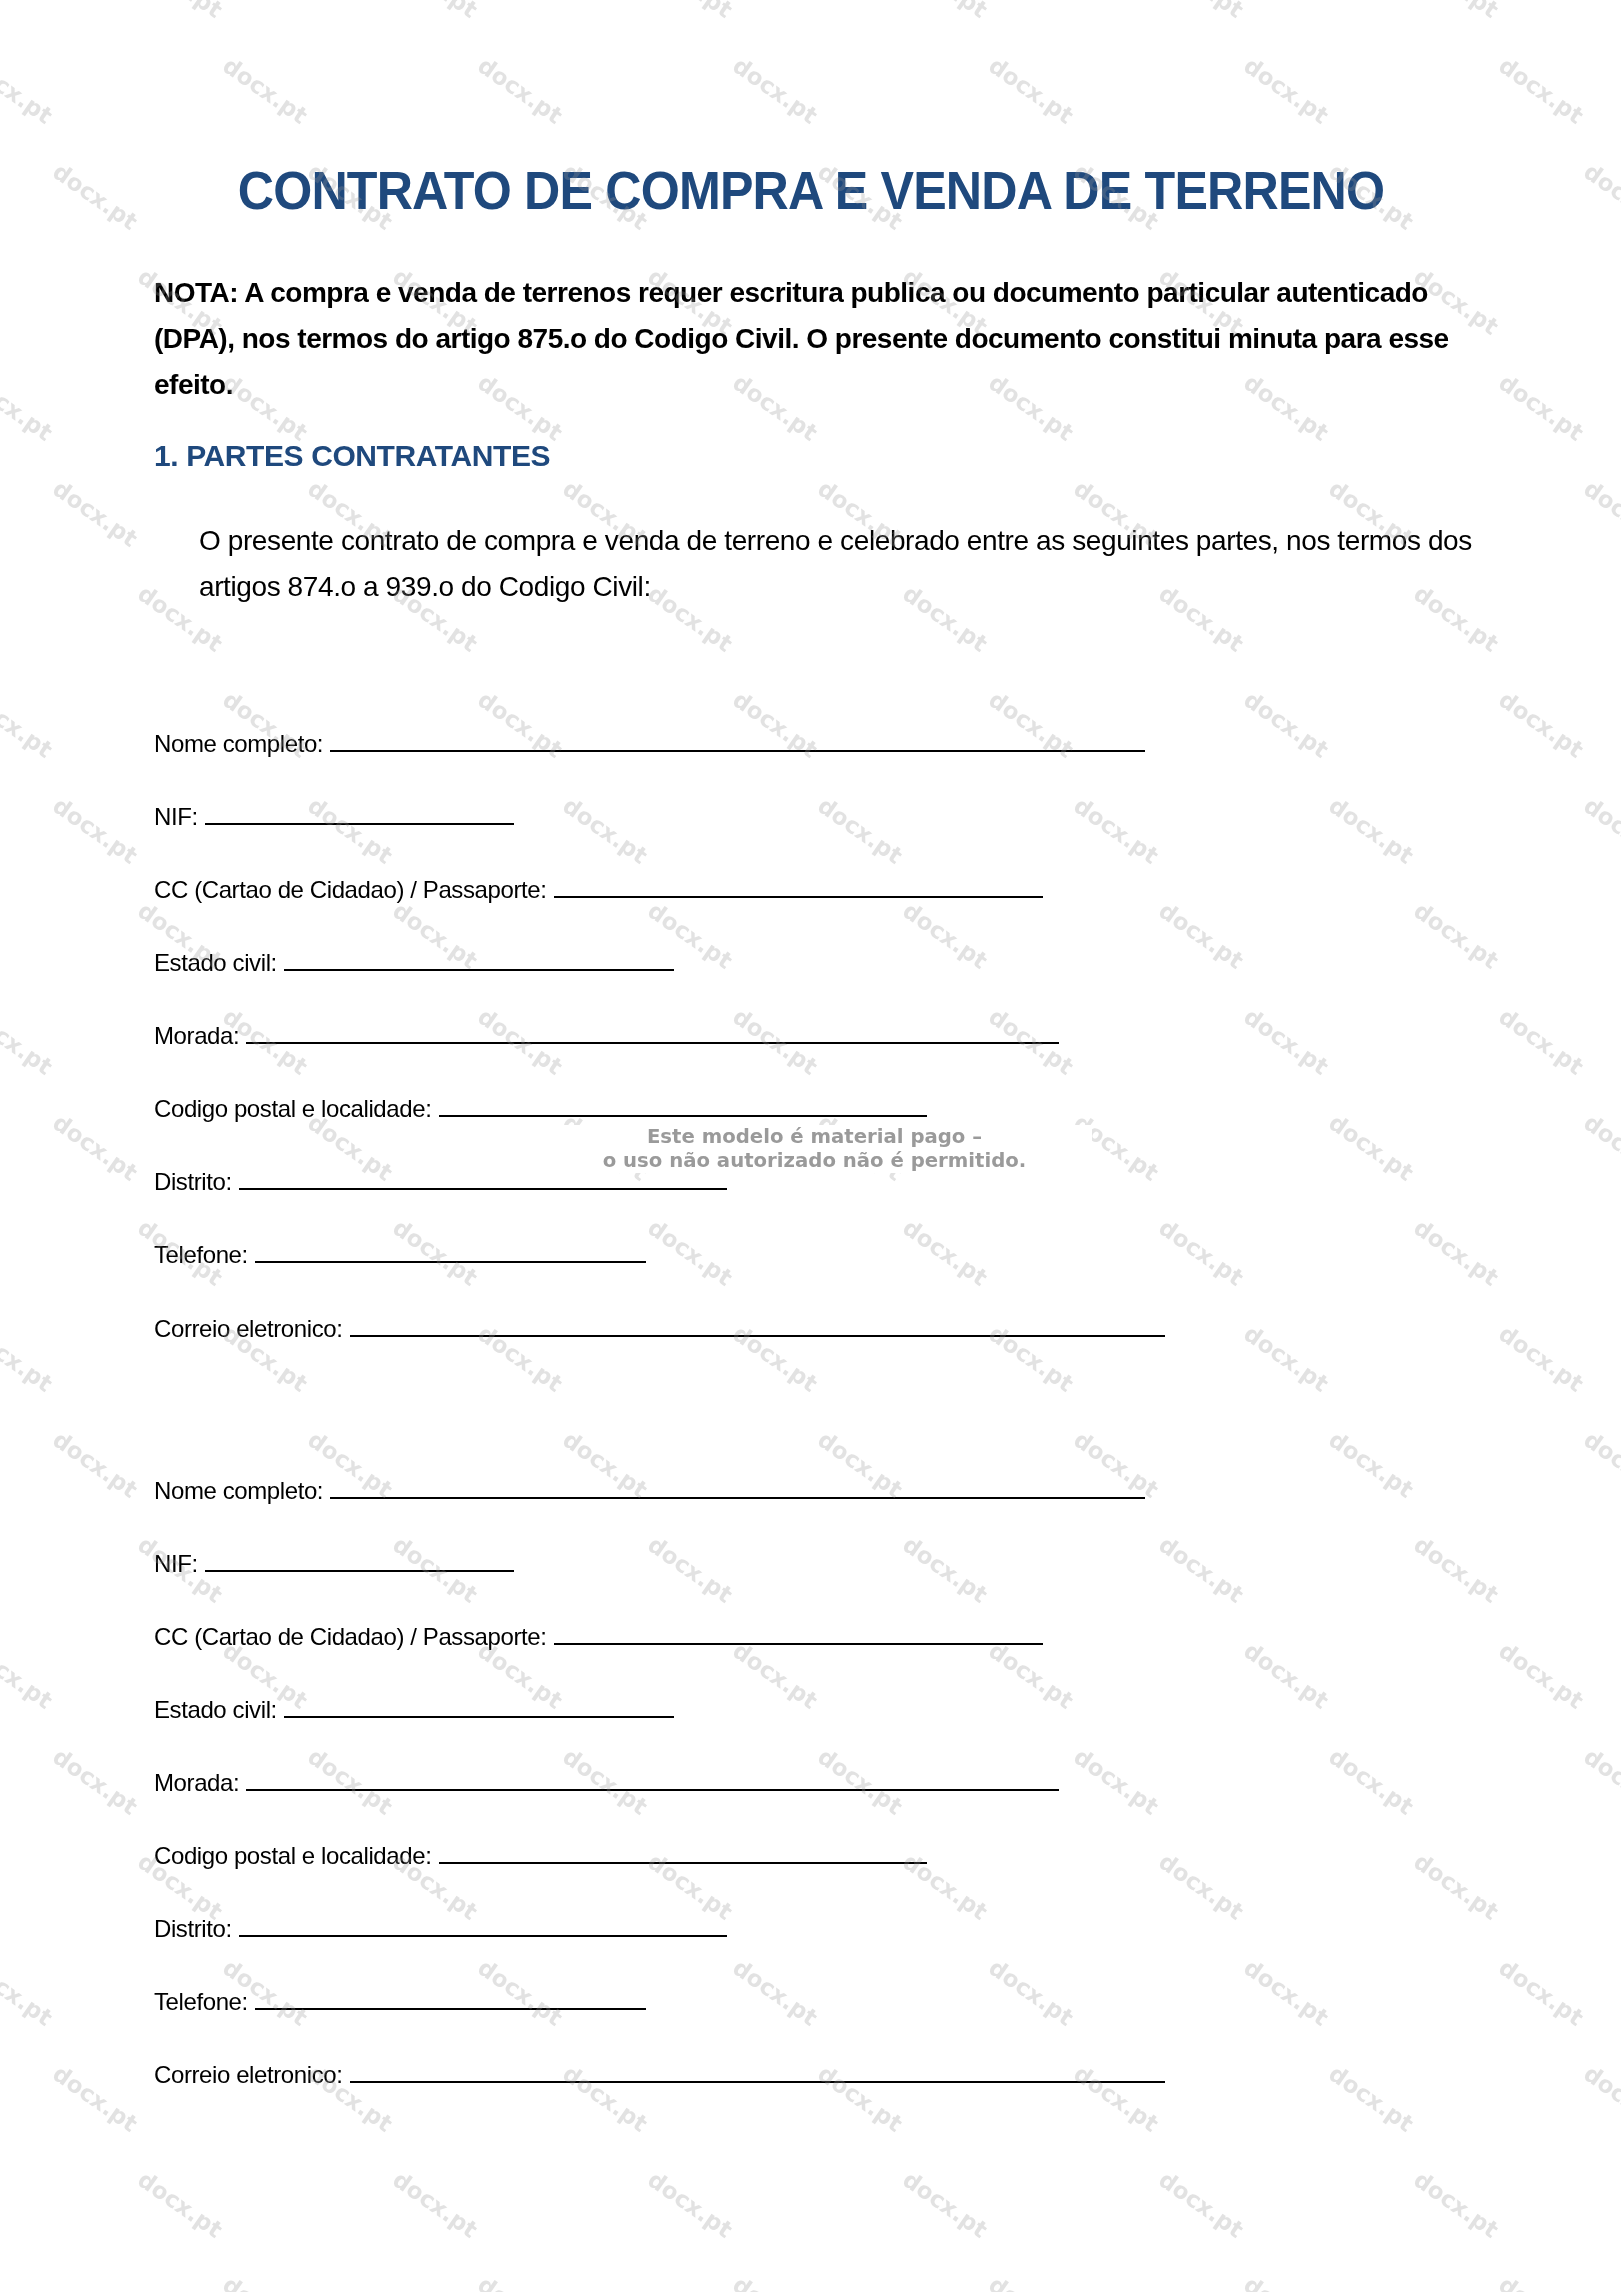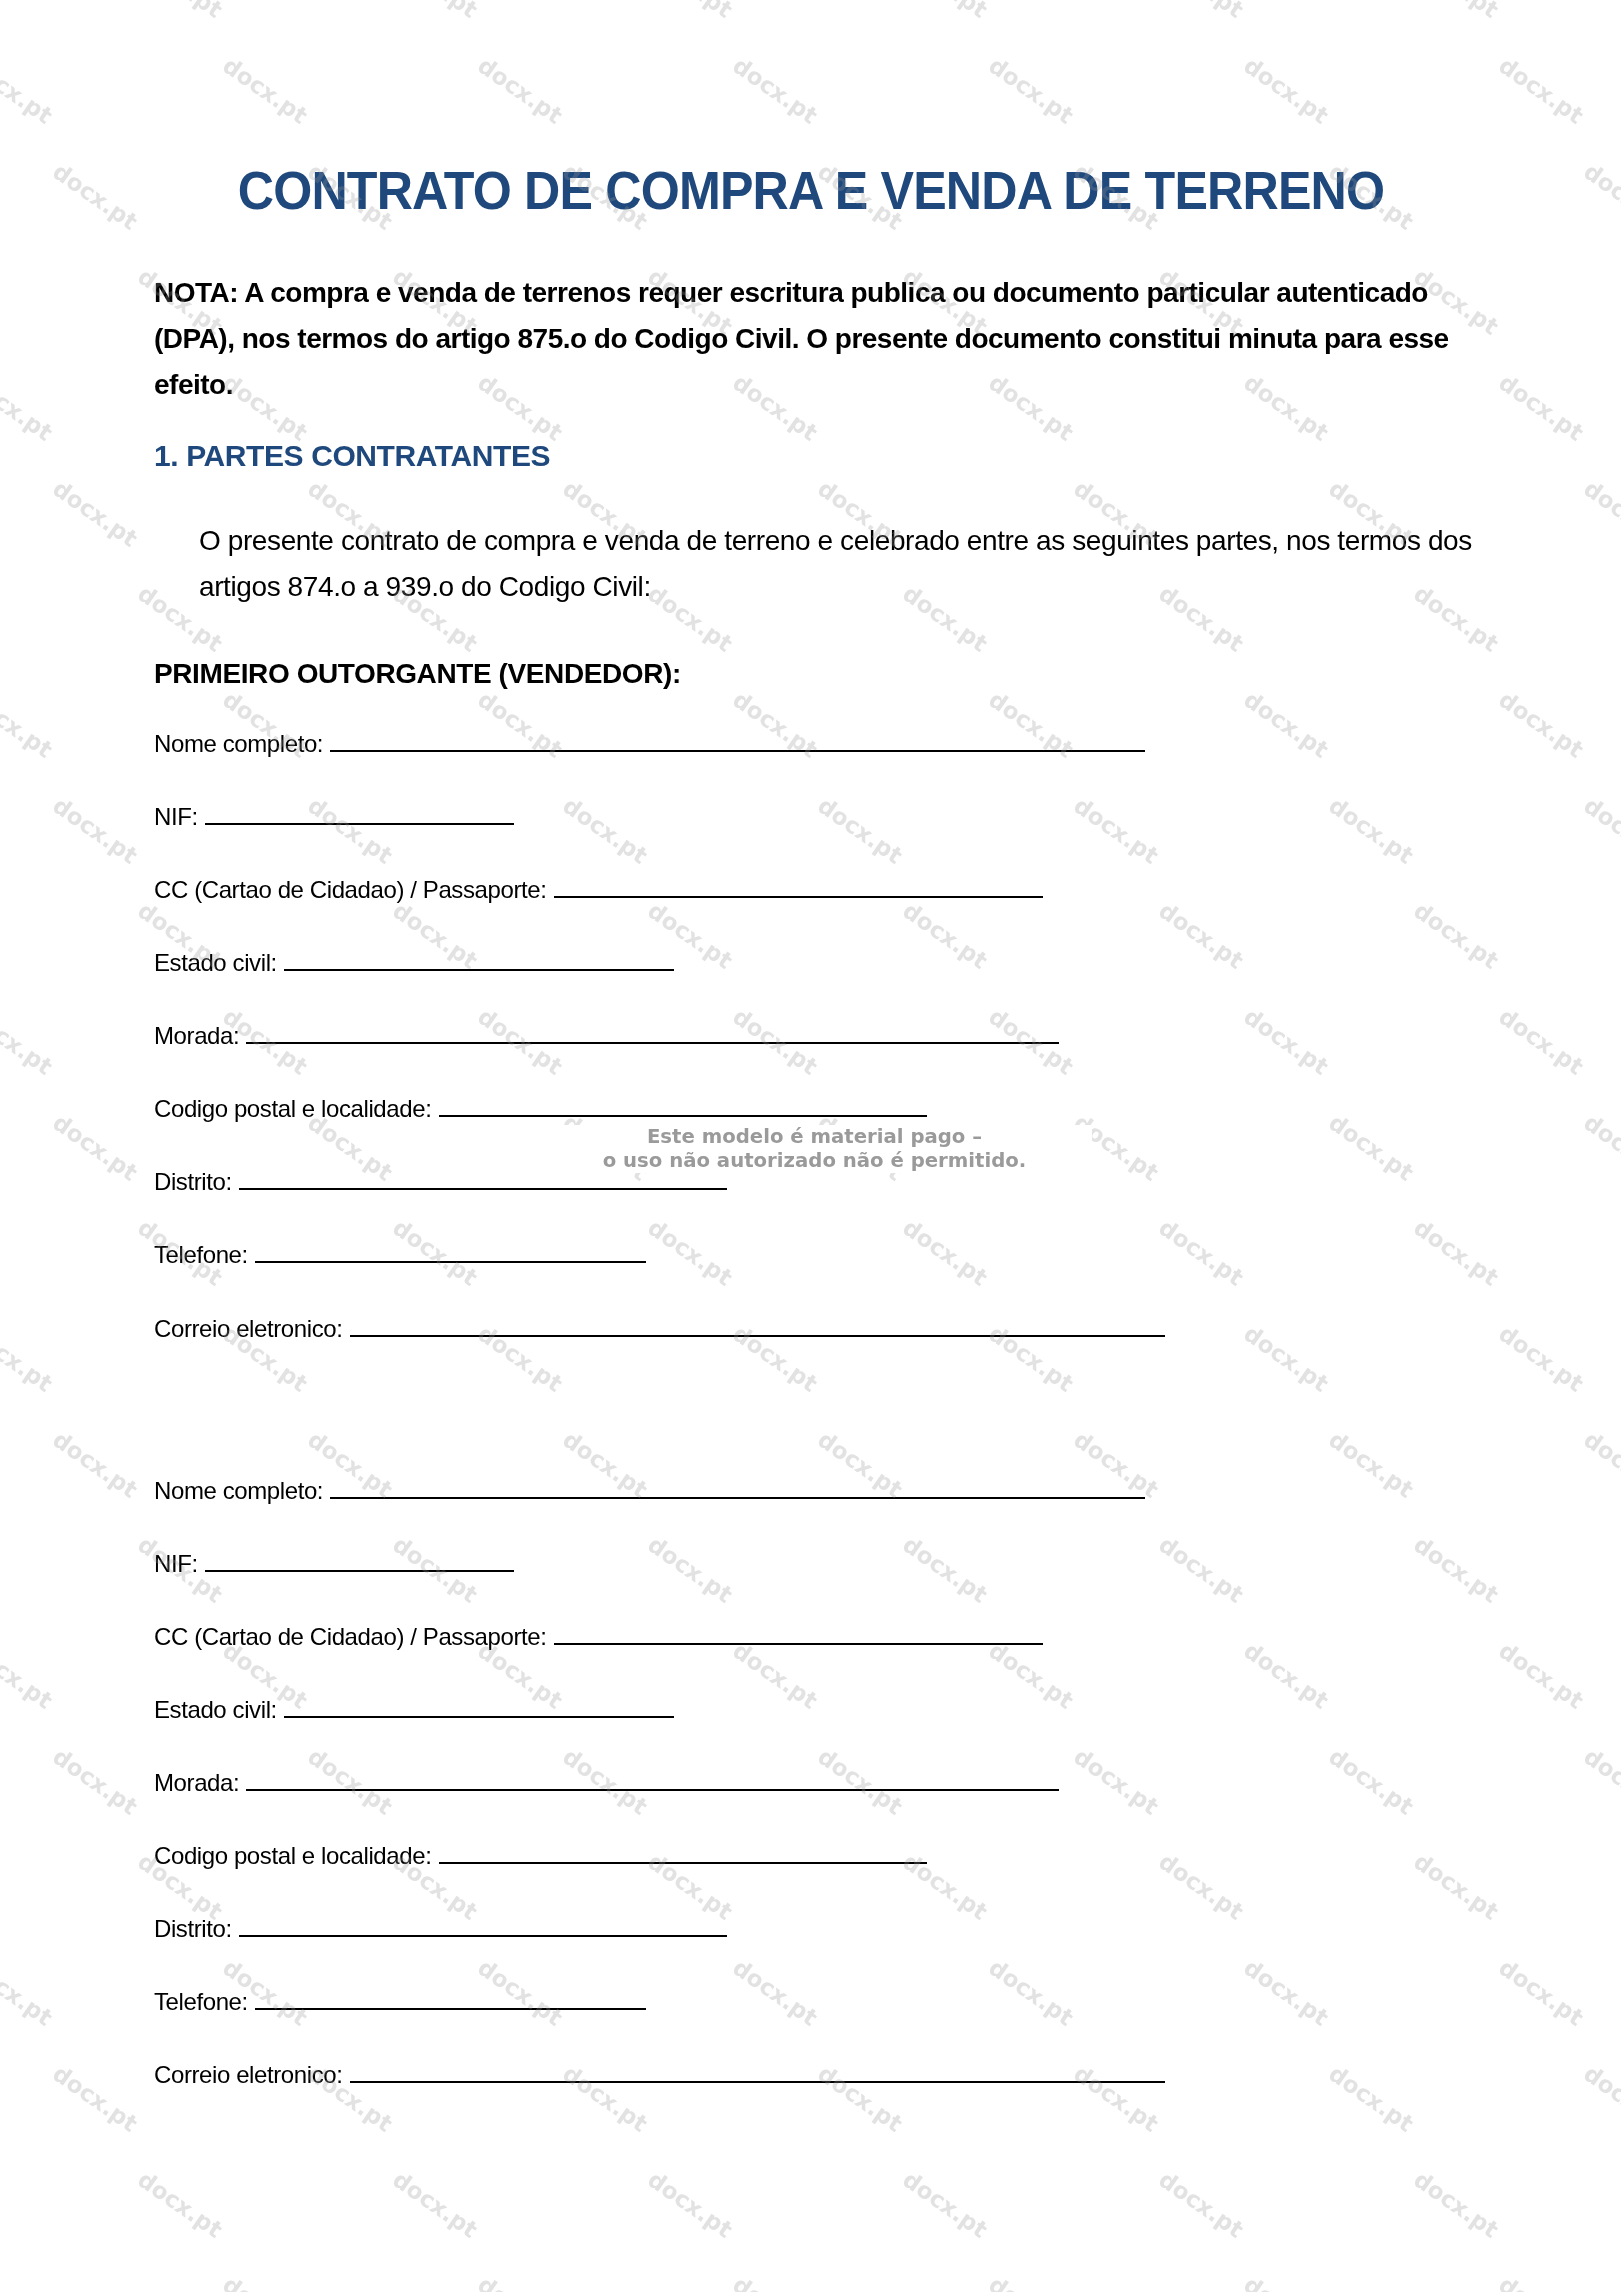--- a/index.html
+++ b/index.html
@@ -47,21 +47,20 @@
 <div class="page">
 
   <div class="title">CONTRATO DE COMPRA E VENDA DE TERRENO</div>
 
   <div class="note">NOTA: A compra e venda de terrenos requer escritura publica ou documento particular autenticado (DPA), nos termos do artigo 875.o do Codigo Civil. O presente documento constitui minuta para esse efeito.</div>
 
   <div class="section-h">1. PARTES CONTRATANTES</div>
 
   <div class="intro">O presente contrato de compra e venda de terreno e celebrado entre as seguintes partes, nos termos dos artigos 874.o a 939.o do Codigo Civil:</div>
 
-  <div class="party-h" style="top:658px;">PRIMEIRO OUTORGANTE (VENDEDOR):</div>
 
   <div class="field" style="top:730px;">
     <span>Nome completo:</span>
     <span class="blank" style="width:815px;"></span>
   </div>
   <div class="field" style="top:803px;">
     <span>NIF:</span>
     <span class="blank" style="width:309px;"></span>
   </div>
   <div class="field" style="top:876px;">

